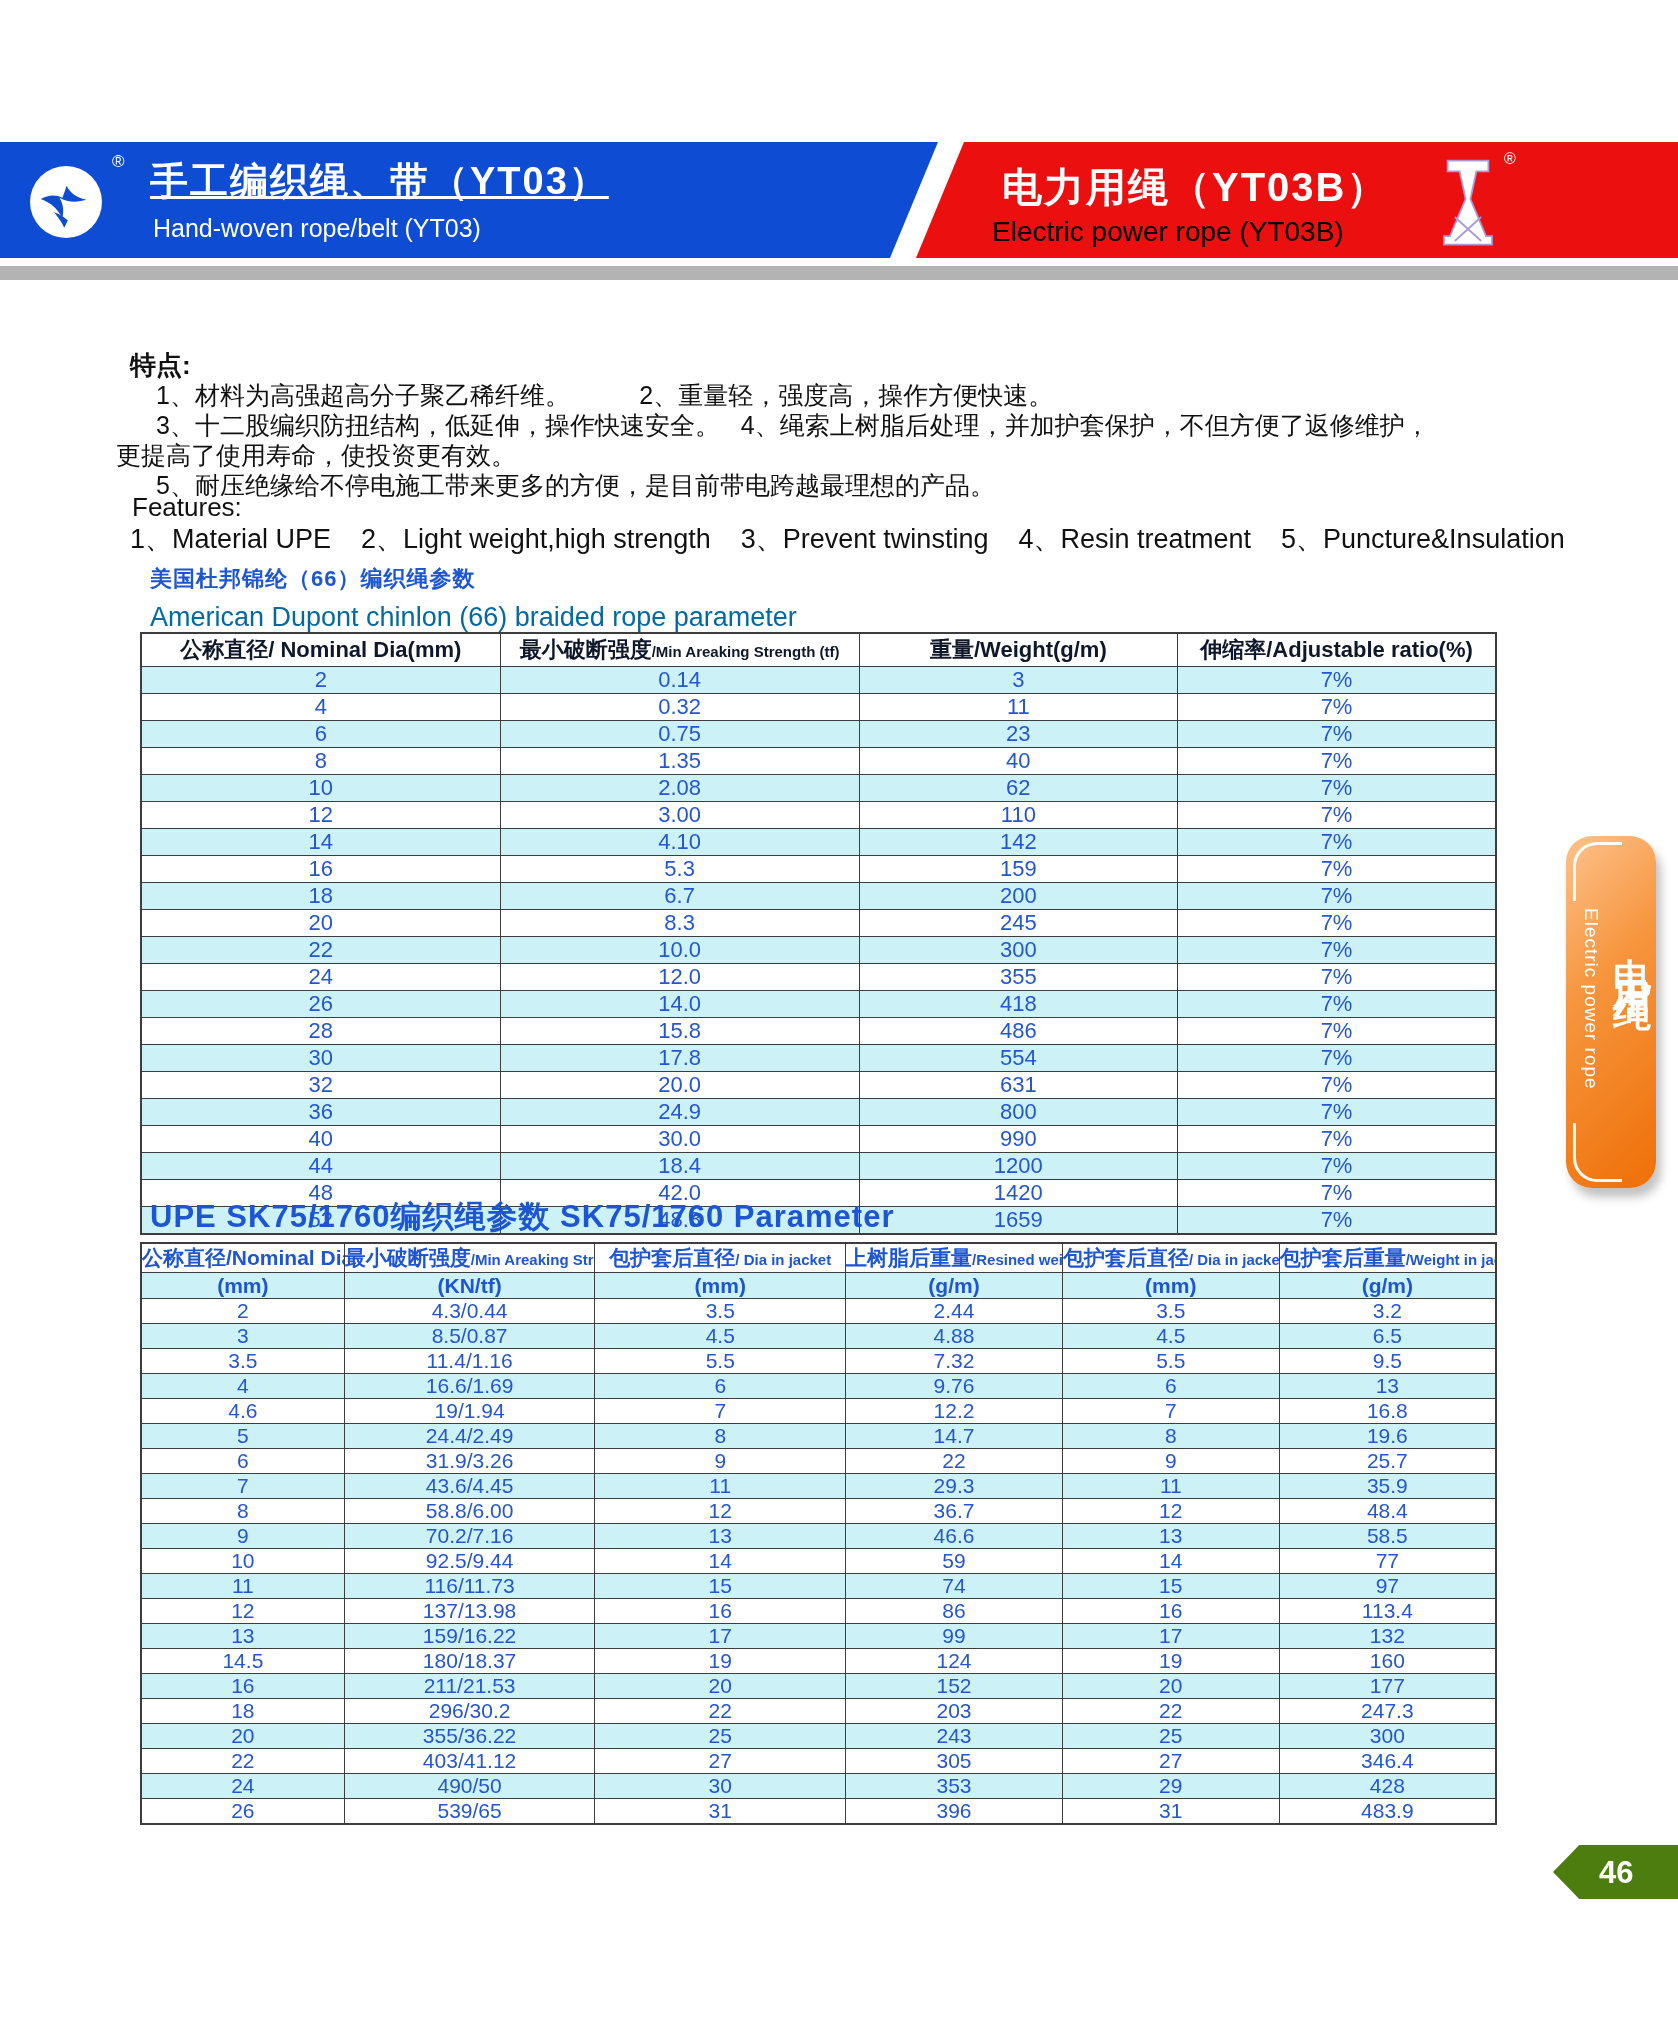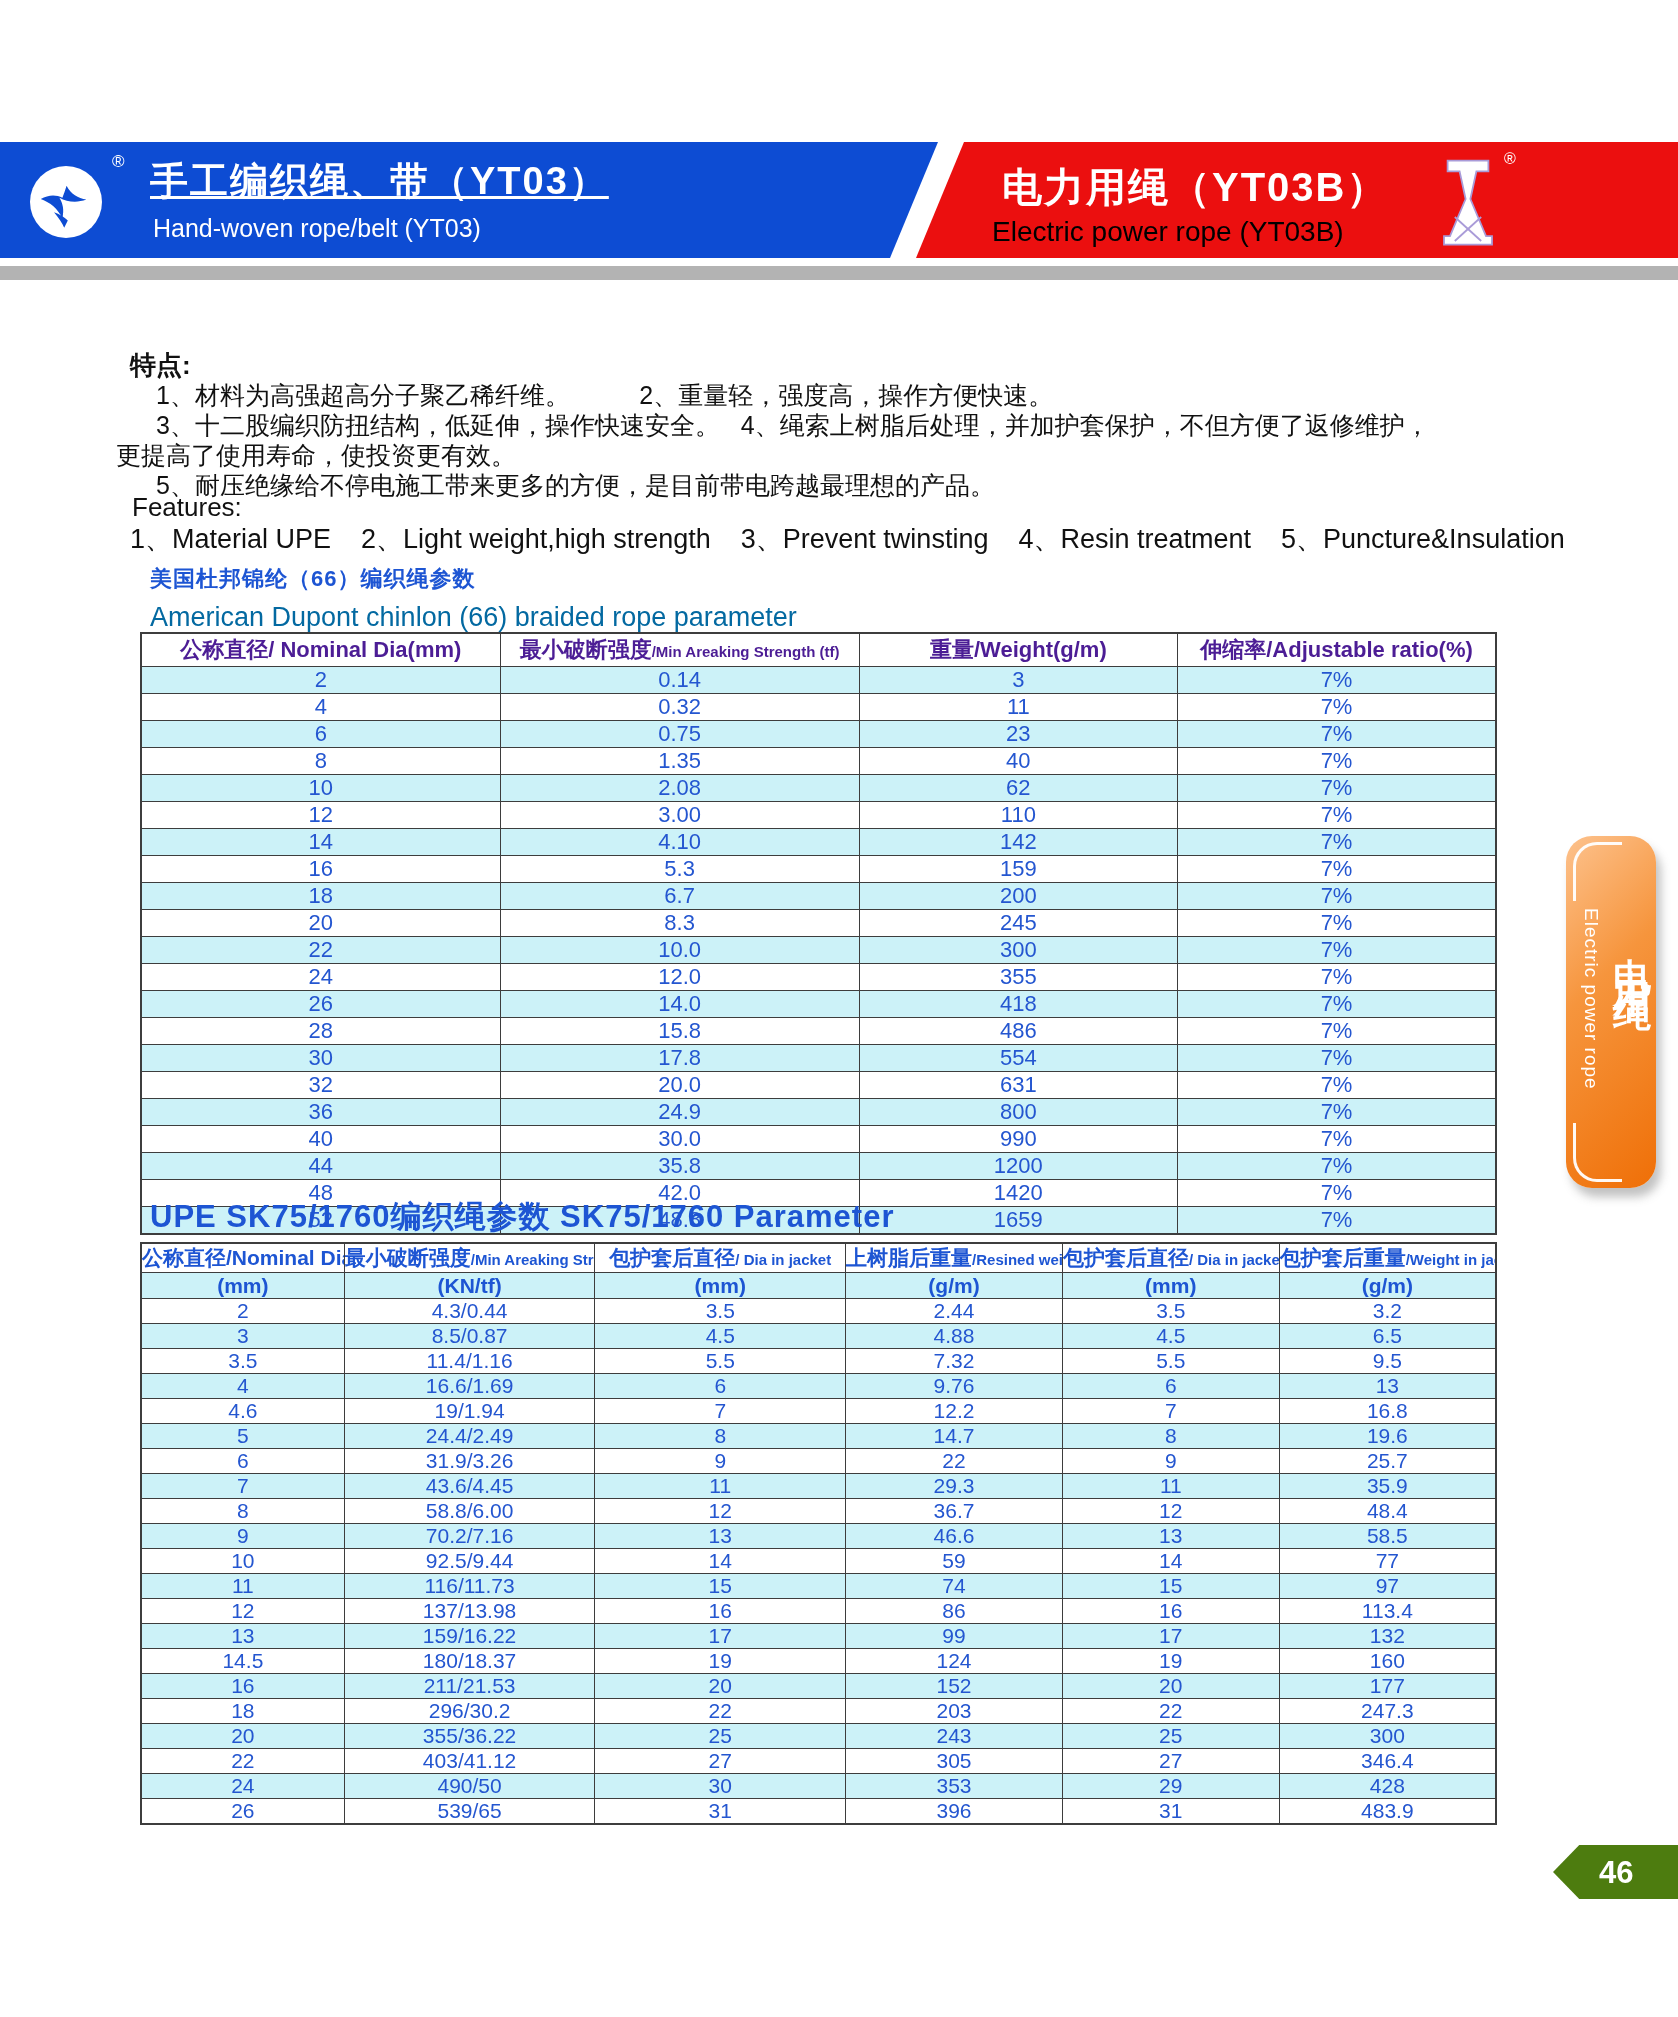--- a/index.html
+++ b/index.html
@@ -41,21 +41,21 @@
   .sec-title-en{position:absolute;left:150px;top:602px;font-size:27px;color:#0369a1;}
   .sec2-title{position:absolute;left:150px;top:1196px;font-size:31px;font-weight:bold;color:#1d55d3;letter-spacing:1px;}
   
   table.cat{border-collapse:collapse;table-layout:fixed;position:absolute;left:140px;width:1357px;background:#ffffff;}
   table.cat th,table.cat td{
     border:1px solid #3d3d3d;text-align:center;vertical-align:middle;padding:0;overflow:hidden;white-space:nowrap;
   }
   table.t1{top:632px;}
   table.t2{top:1242px;}
   table.cat{border:2px solid #3d3d3d;}
-  .t1 th{height:32px;font-size:22px;color:#4c1d95;font-weight:bold;margin-left:8px;}
+  .t1 th{height:32px;font-size:22px;color:#0f172a;font-weight:bold;margin-left:8px;}
   .t1 td{height:24px;font-size:22px;color:#2456d0;}
   .t2 th{height:27px;font-size:21px;color:#1d55d3;font-weight:bold;}
   .t2 tr.units th{height:25px;font-weight:bold;}
   .t2 td{height:24px;font-size:21px;color:#2456d0;}
   th .sub{font-size:15px;font-weight:bold;letter-spacing:0;}
   tr.cyan td,tr.cyan th{background:#ccf2f8;}
   
   .side-tab{
     position:absolute;left:1566px;top:836px;width:90px;height:352px;border-radius:26px;
     background:linear-gradient(135deg,#fdc28d 0%,#f6953d 40%,#ef6f07 100%);
@@ -249,21 +249,21 @@
           <td>7%</td>
         </tr>
         <tr>
           <td>40</td>
           <td>30.0</td>
           <td>990</td>
           <td>7%</td>
         </tr>
         <tr class="cyan">
           <td>44</td>
-          <td>35.8</td>
+          <td>18.4</td>
           <td>1200</td>
           <td>7%</td>
         </tr>
         <tr>
           <td>48</td>
           <td>42.0</td>
           <td>1420</td>
           <td>7%</td>
         </tr>
         <tr class="cyan">

